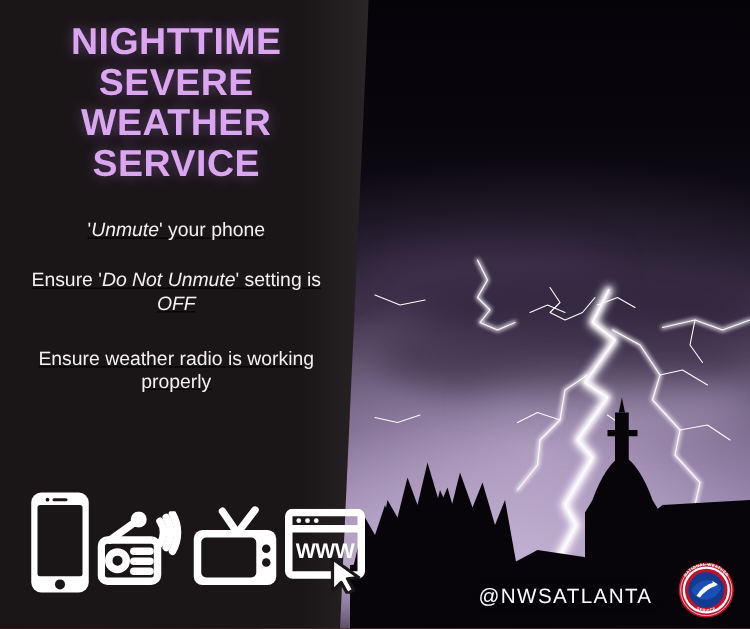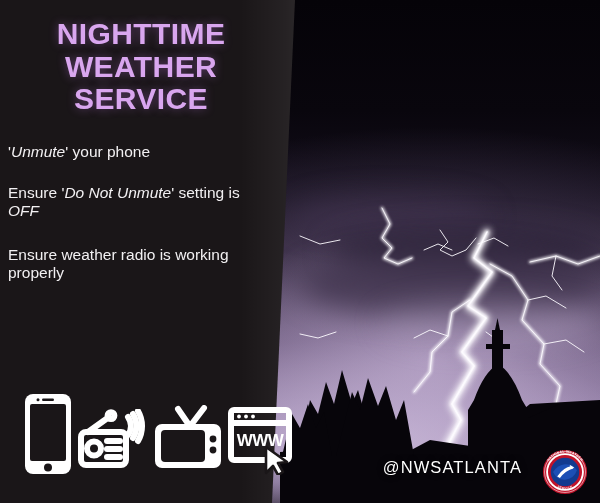--- a/index.html
+++ b/index.html
@@ -62,21 +62,21 @@
   #title{
     margin:0;padding:18px 14px 0 14px;
     text-align:center;
     color:#d9a6ef;
     font-size:30px;line-height:1.09;
     font-weight:bold;letter-spacing:.4px;
     text-shadow:0 0 10px rgba(188,120,224,.42);
   }
   #title .tl{display:block;}
 
-  #tips{margin:0;padding:0;list-style:none;text-align:left;}
+  #tips{margin:0;padding:0;list-style:none;text-align:center;text-decoration:underline;}
   #tips li{
     color:#f2f0f2;
     font-size:15.5px;line-height:1.2;
     margin:0 auto;
     padding:0 8px;
   }
   #tips li.t0{margin-top:27px;}
   #tips li.t1{margin-top:22px;}
   #tips li.t2{margin-top:25px;}
   #tips li.t3{margin-top:25px;}
@@ -86,21 +86,21 @@
   #icons{
     position:absolute;left:0;bottom:20px;width:300px;height:92px;
   }
   #icons svg{position:absolute;}
   .ico-stroke{fill:none;stroke:#ffffff;stroke-width:6;stroke-linecap:round;stroke-linejoin:round;}
   .ico-fill{fill:#ffffff;}
   .ico-hole{fill:#1a1618;}
 
   
   #handle{
-    position:absolute;right:78px;bottom:26px;
+    position:absolute;right:78px;bottom:16px;
     color:#ffffff;font-size:16.5px;letter-spacing:1.1px;
     text-shadow:0 0 6px rgba(0,0,0,.9);
   }
   #nws-logo{position:absolute;right:12px;bottom:8px;width:46px;height:46px;}
 </style>
 </head>
 <body>
 
 <div id="poster">
 
@@ -166,20 +166,21 @@
     </svg>
   </div>
 
   <div id="panel"></div>
   <div id="panel-sheen"></div>
 
   <div id="content">
 
     <h1 id="title">
       <span class="tl">NIGHTTIME</span>
+      <span class="tl">SEVERE</span>
       <span class="tl">WEATHER</span>
       <span class="tl">SERVICE</span>
     </h1>
 
     <ul id="tips">
       <li class="t0">
         <span>'</span><em>Unmute</em><span>' your phone</span>
       </li>
       <li class="t1">
         <span>Ensure '</span><em>Do Not Unmute</em><span>' setting is </span><em>OFF</em>

